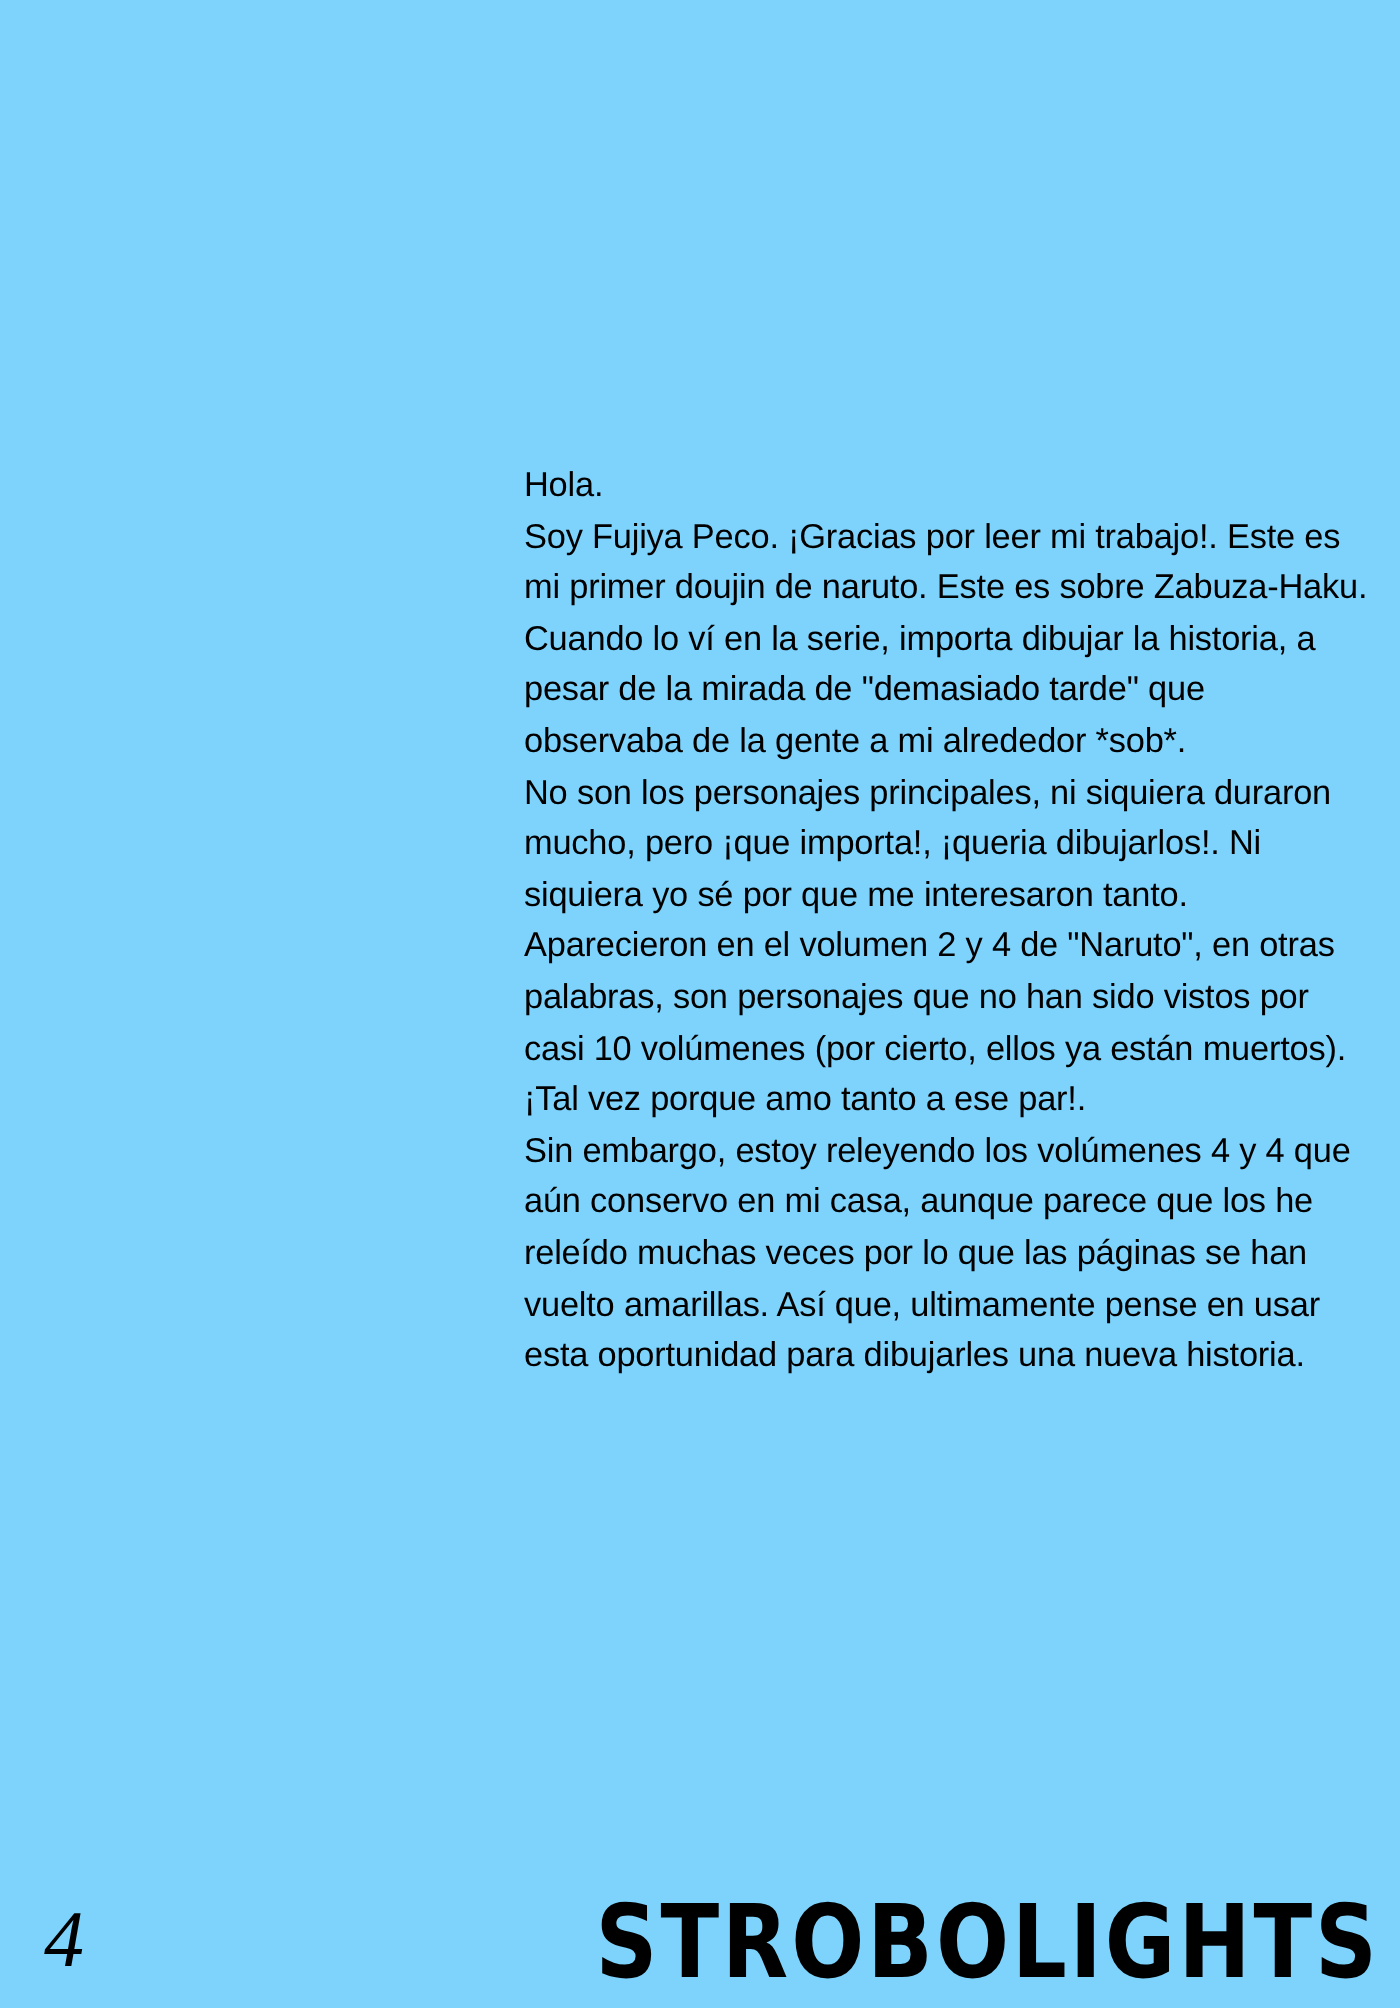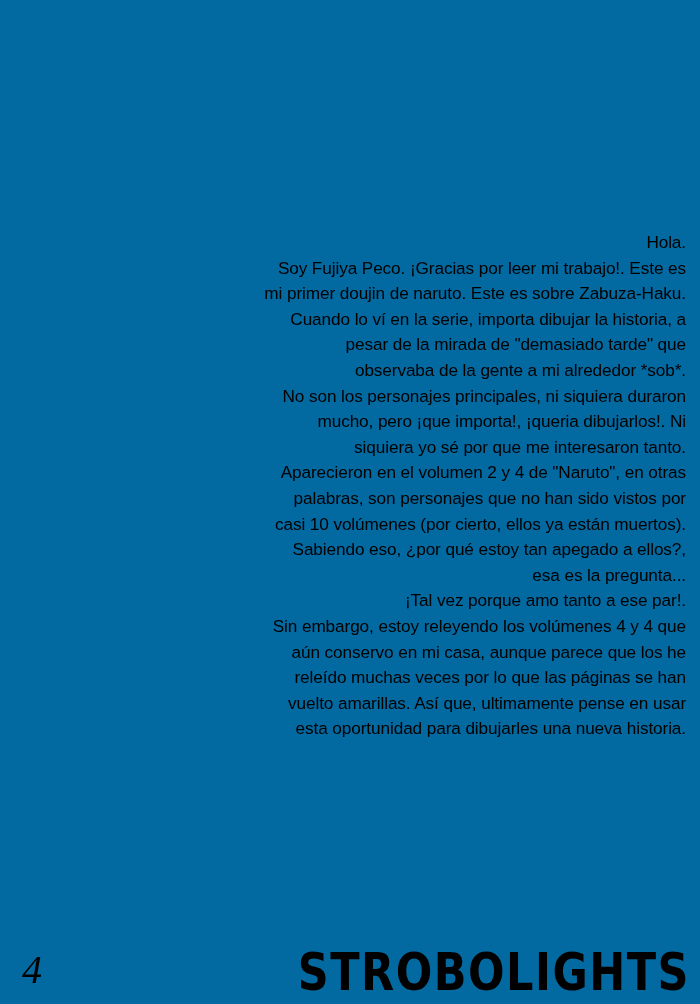--- a/index.html
+++ b/index.html
@@ -4,25 +4,24 @@
 <style>
   html, body {
     margin: 0;
     padding: 0;
     background: #ffffff;
   }
   .page {
     position: relative;
     width: 700px;
     height: 1004px;
-    background: #0369a1;
+    background: #7dd3fc;
     overflow: hidden;
     font-family: "Liberation Sans", sans-serif;
     color: #000000;
-    text-align: right;
   }
   .afterword {
     position: absolute;
     left: 262px;
     top: 230px;
     width: 424px;
     font-size: 17.2px;
     line-height: 25.6px;
     color: #000000;
     letter-spacing: -0.1px;
@@ -59,21 +58,20 @@
 </style>
 </head>
 <body>
 
 <div class="page">
 
   <div class="afterword">
     <p>Hola.</p>
     <p>Soy Fujiya Peco. ¡Gracias por leer mi trabajo!. Este es mi primer doujin de naruto. Este es sobre Zabuza-Haku. Cuando lo ví en la serie, importa dibujar la historia, a pesar de la mirada de "demasiado tarde" que observaba de la gente a mi alrededor *sob*.</p>
     <p>No son los personajes principales, ni siquiera duraron mucho, pero ¡que importa!, ¡queria dibujarlos!. Ni siquiera yo sé por que me interesaron tanto. Aparecieron en el volumen 2 y 4 de "Naruto", en otras palabras, son personajes que no han sido vistos por casi 10 volúmenes (por cierto, ellos ya están muertos).</p>
-    <p>Sabiendo eso, ¿por qué estoy tan apegado a ellos?, esa es la pregunta...</p>
     <p>¡Tal vez porque amo tanto a ese par!.</p>
     <p>Sin embargo, estoy releyendo los volúmenes 4 y 4 que aún conservo en mi casa, aunque parece que los he releído muchas veces por lo que las páginas se han vuelto amarillas. Así que, ultimamente pense en usar esta oportunidad para dibujarles una nueva historia.</p>
   </div>
 
   <div class="page-number">4</div>
 
   <div class="logo">STROBOLIGHTS</div>
 
 </div>
 

